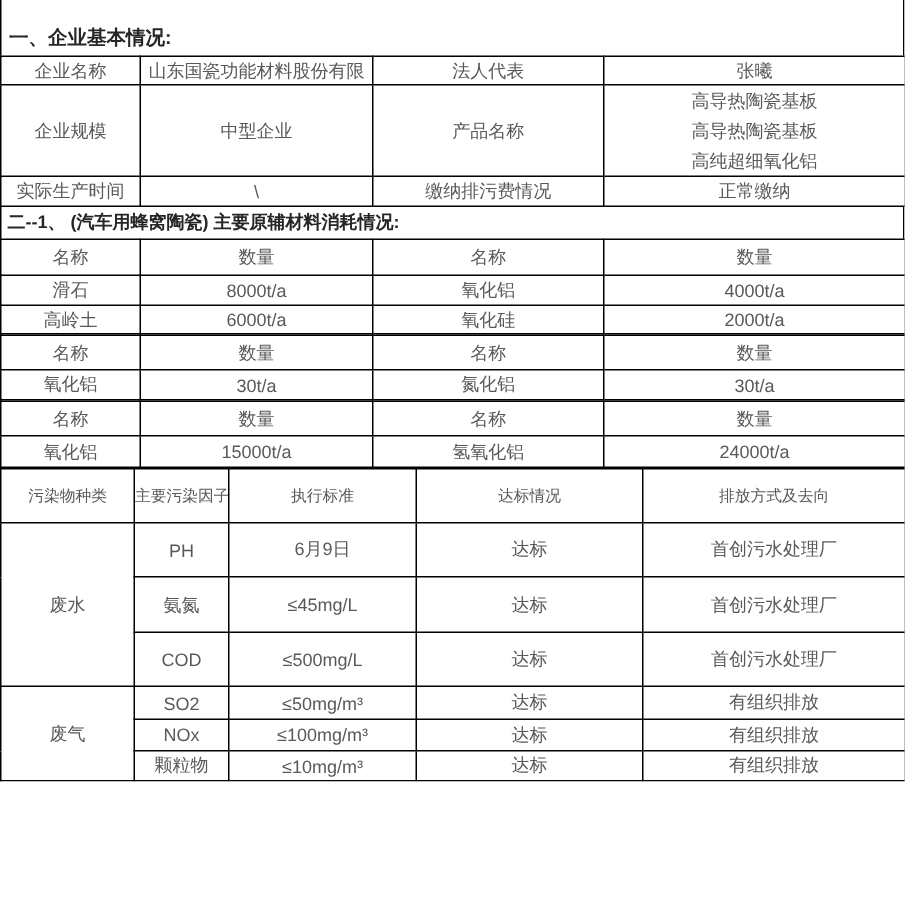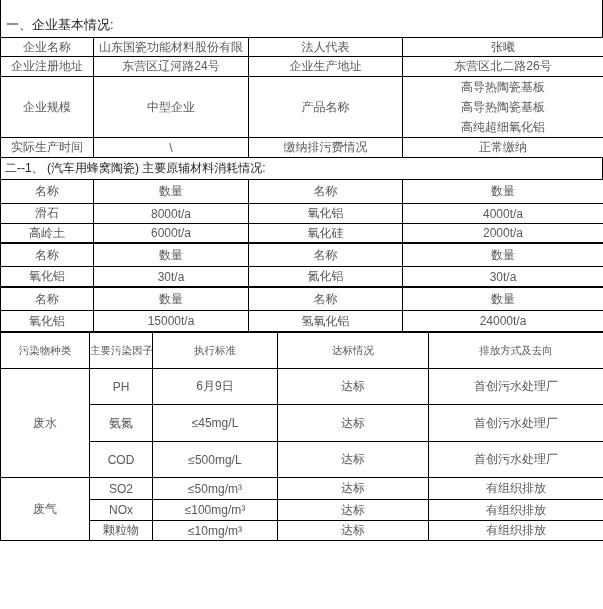--- a/index.html
+++ b/index.html
@@ -10,32 +10,32 @@
     background: #ffffff;
   }
   .top-title {
     height: 37px;
     box-sizing: border-box;
     border-left: 1px solid #000;
     border-right: 1px solid #000;
     display: flex;
     align-items: flex-end;
     padding: 0 0 3px 5px;
-    font-weight: normal;
+    font-weight: bold;
     font-size: 13px;
     color: #262626;
   }
   .sec-title {
     box-sizing: border-box;
     border-left: 1px solid #000;
     border-right: 1px solid #000;
     display: flex;
     align-items: center;
     padding-left: 4px;
-    font-weight: normal;
+    font-weight: bold;
     font-size: 12px;
     color: #262626;
     white-space: nowrap;
     overflow: hidden;
   }
   table {
     border-collapse: collapse;
     table-layout: fixed;
     width: 603px;
     border-radius: 20px;
@@ -67,26 +67,20 @@
         <col style="width:154px">
         <col style="width:201px">
       </colgroup>
     <tbody>
       <tr style="height:19px">
         <td>企业名称</td>
         <td>山东国瓷功能材料股份有限</td>
         <td>法人代表</td>
         <td>张曦</td>
       </tr>
-      <tr style="height:20px">
-        <td>企业注册地址</td>
-        <td>东营区辽河路24号</td>
-        <td>企业生产地址</td>
-        <td>东营区北二路26号</td>
-      </tr>
       <tr style="height:60px">
         <td>企业规模</td>
         <td>中型企业</td>
         <td>产品名称</td>
         <td class="products-cell">
           <div>高导热陶瓷基板</div>
           <div>高导热陶瓷基板</div>
           <div>高纯超细氧化铝</div>
         </td>
       </tr>

